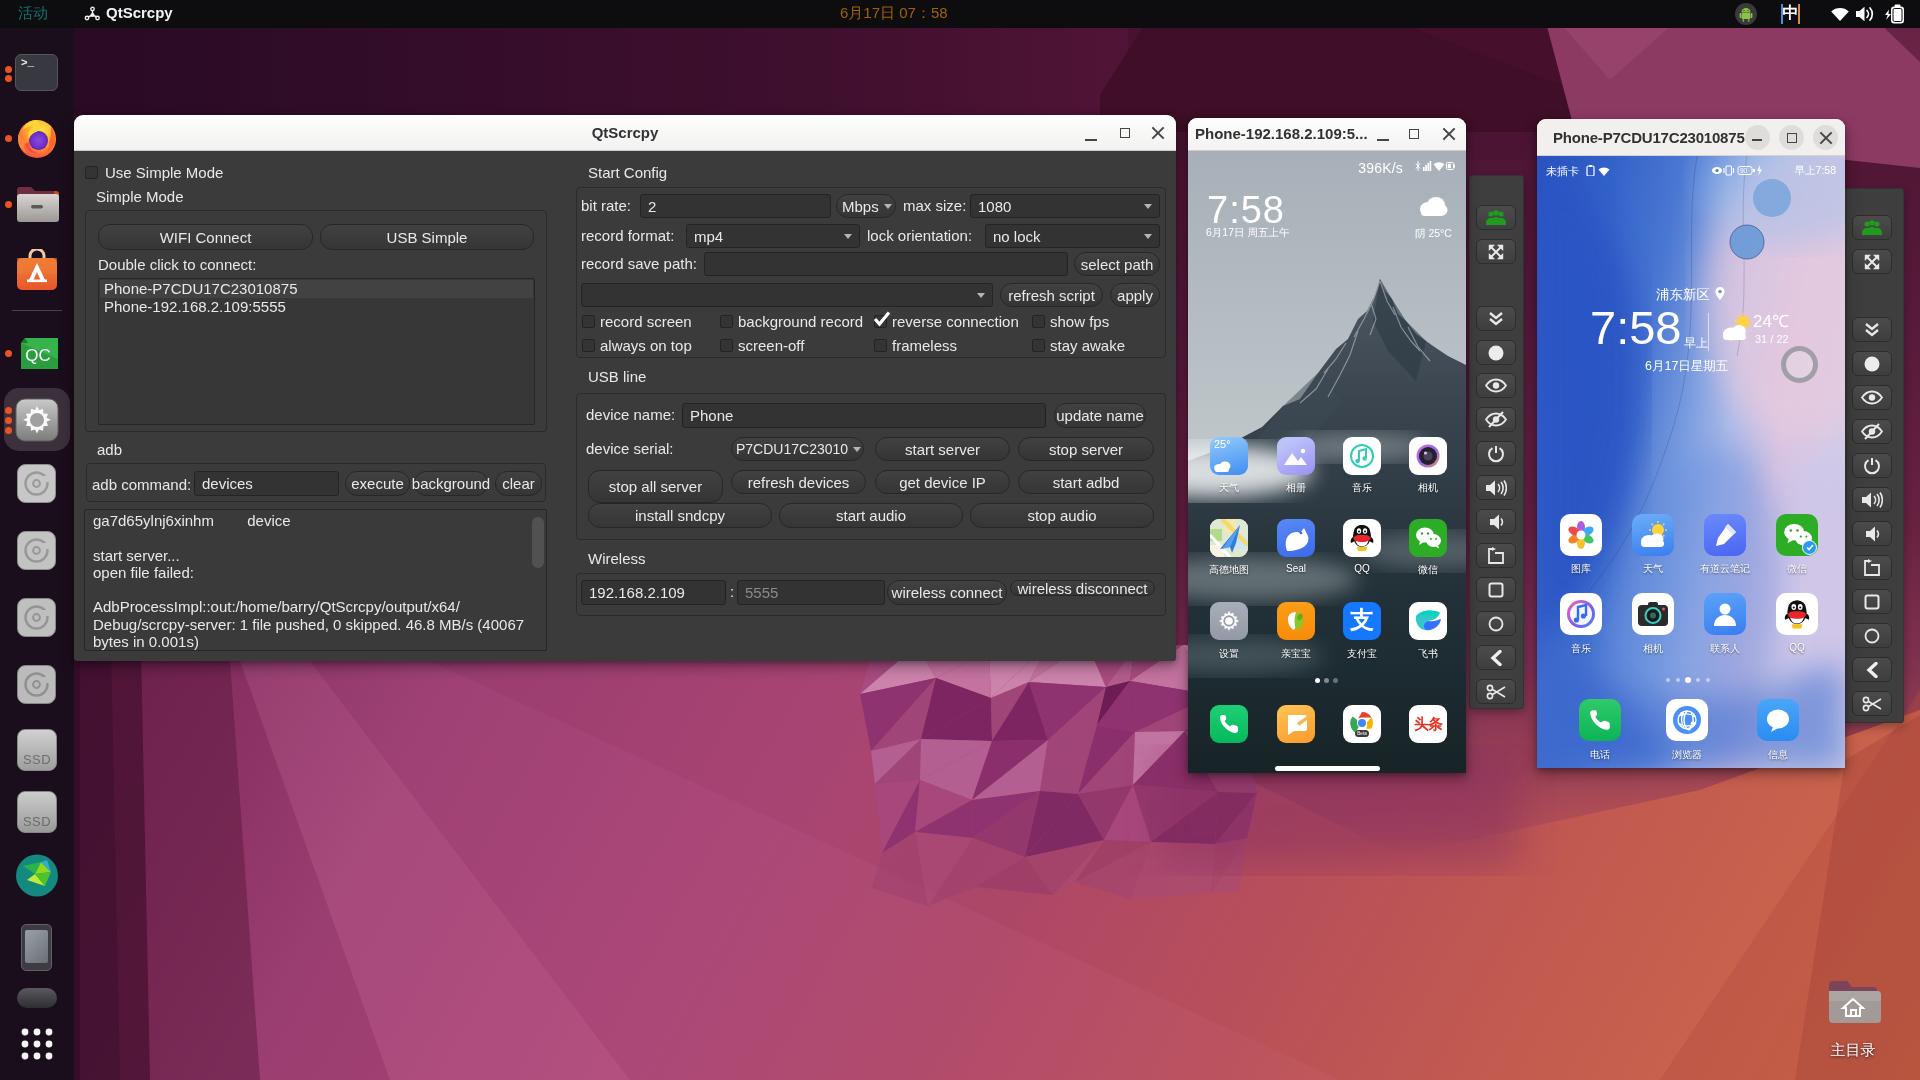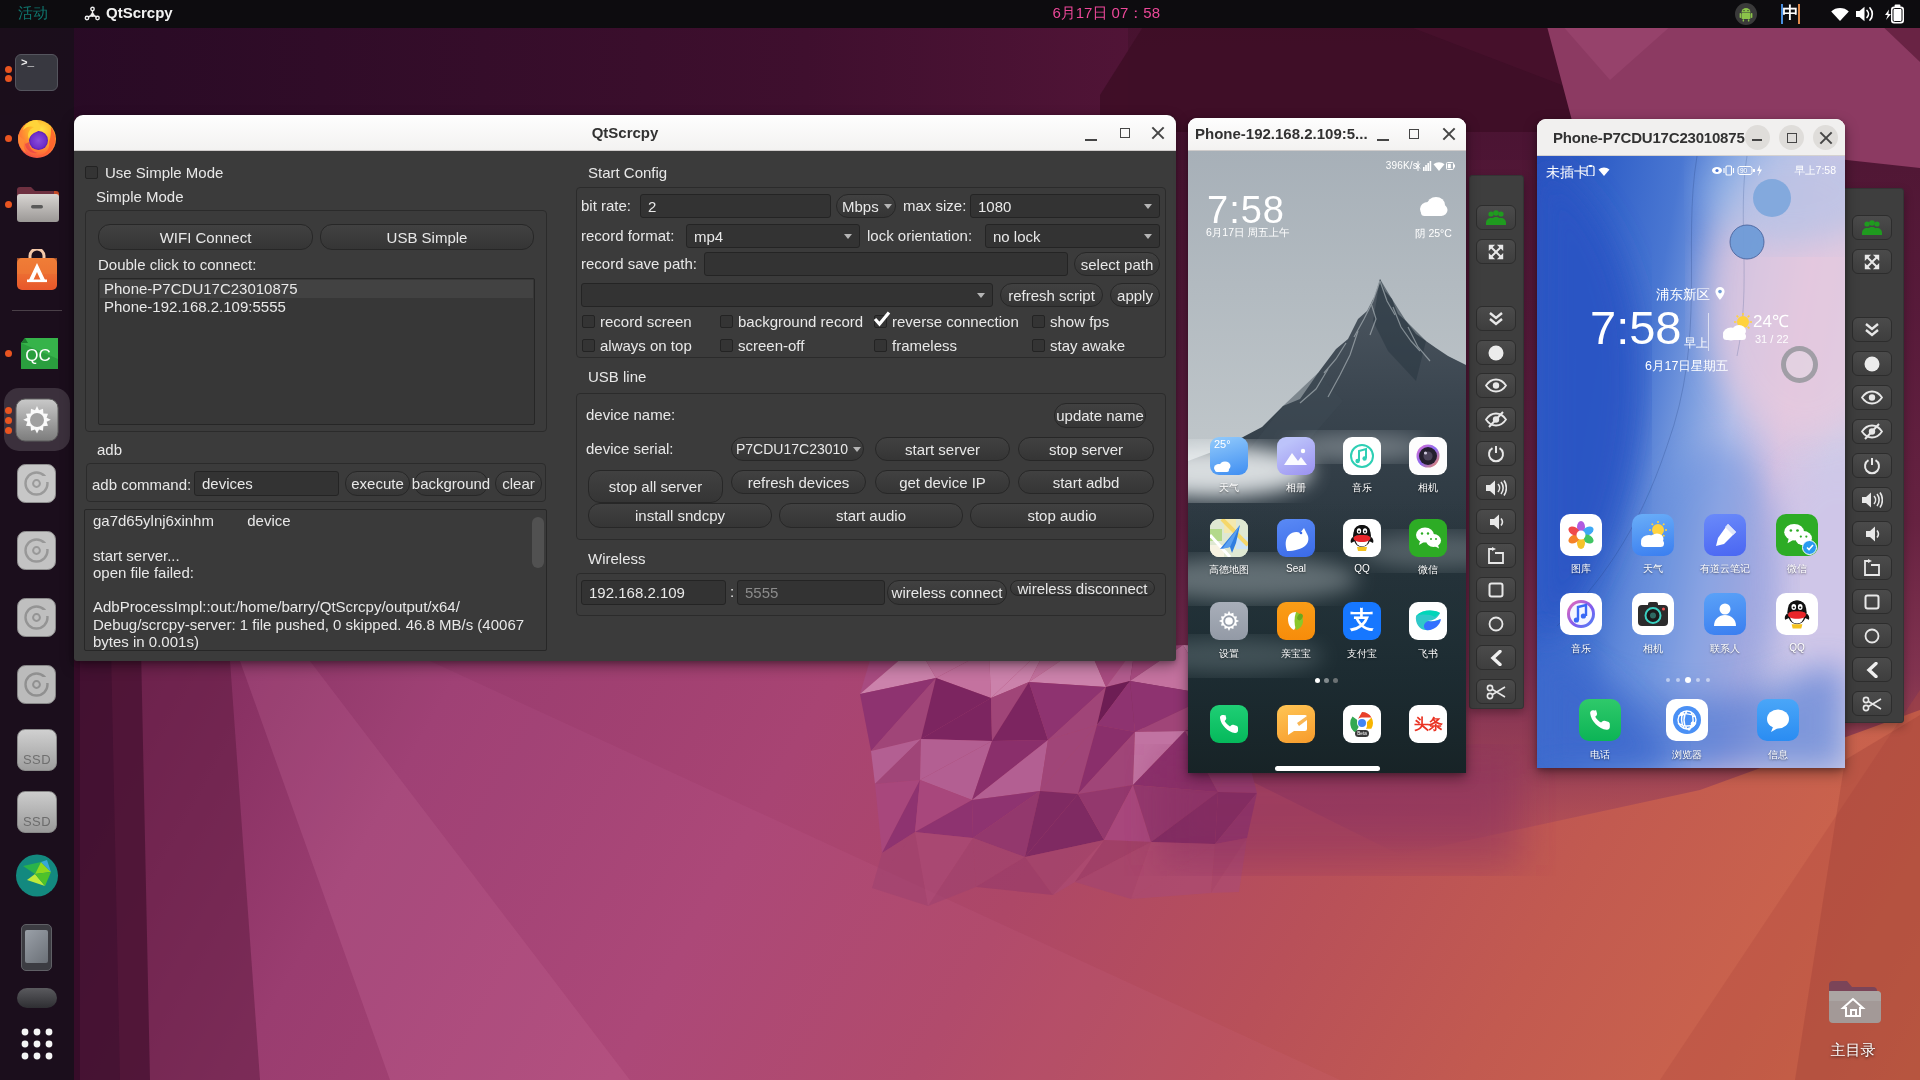--- a/index.html
+++ b/index.html
@@ -147,21 +147,21 @@
 <svg class="w" style="left:84px;top:6px" width="17" height="17" viewBox="0 0 17 17">
   <g stroke="#efefef" stroke-width="1.4" fill="none">
     <circle cx="8.5" cy="3" r="1.7"></circle>
       <circle cx="3" cy="12" r="1.7"></circle>
       <circle cx="13.5" cy="12" r="1.7"></circle>
       <circle cx="8.5" cy="9" r="1.3"></circle>
     <path d="M8.5 4.7V9M8.5 9L4.2 11M8.5 9l4.3 2"></path>
   </g>
 </svg>
 <div class="w" style="left:106px;top:4px;font-size:15px;font-weight:bold;color:#f2f2f2">QtScrcpy</div>
-<div class="w" style="left:840px;top:4px;width:320px;text-align:right;font-size:15px;color:#ec4899">6月17日 07：58</div>
+<div class="w" style="left:840px;top:4px;width:320px;text-align:left;font-size:15px;color:#a16207">6月17日 07：58</div>
 <div class="w" style="left:1735px;top:3px;width:22px;height:22px;border-radius:50%;background:#3a3a3a"></div>
 <svg class="w" style="left:1739px;top:6px" width="14" height="16" viewBox="0 0 14 16">
   <g fill="#8bc34a">
       <path d="M2.5 6.5a4.5 4.5 0 0 1 9 0z"></path>
       <rect x="2.5" y="7" width="9" height="6" rx="1"></rect>
       <rect x="0.6" y="7" width="1.5" height="5" rx="0.7"></rect>
       <rect x="11.9" y="7" width="1.5" height="5" rx="0.7"></rect>
       <rect x="3.6" y="13.2" width="1.5" height="2.4" rx="0.7"></rect>
       <rect x="8.9" y="13.2" width="1.5" height="2.4" rx="0.7"></rect>
     </g>
@@ -411,20 +411,21 @@
   <div class="qcb" style="left:646px;top:224px"></div>
     <div class="qlbl" style="left:664px;top:222px">screen-off</div>
   <div class="qcb" style="left:800px;top:224px"></div>
     <div class="qlbl" style="left:818px;top:222px">frameless</div>
   <div class="qcb" style="left:958px;top:224px"></div>
     <div class="qlbl" style="left:976px;top:222px">stay awake</div>
 
   <div class="qlbl" style="left:514px;top:253px">USB line</div>
   <div class="qgrp" style="left:502px;top:278px;width:590px;height:147px"></div>
   <div class="qlbl" style="left:512px;top:291px">device name:</div>
+  <div class="qin" style="left:608px;top:288px;width:364px;height:25px">Phone</div>
   <div class="qbtn" style="left:980px;top:288px;width:92px;height:25px">update name</div>
   <div class="qlbl" style="left:512px;top:325px">device serial:</div>
   <div class="qbtn qcombo" style="left:657px;top:322px;width:133px;height:24px;padding-left:4px;font-size:14px">P7CDU17C23010<i class="car" style="right:2px"></i></div>
   <div class="qbtn" style="left:801px;top:322px;width:135px;height:24px">start server</div>
   <div class="qbtn" style="left:944px;top:322px;width:136px;height:24px">stop server</div>
   <div class="qbtn" style="left:514px;top:355px;width:135px;height:33px">stop all server</div>
   <div class="qbtn" style="left:657px;top:355px;width:135px;height:24px">refresh devices</div>
   <div class="qbtn" style="left:801px;top:355px;width:135px;height:24px">get device IP</div>
   <div class="qbtn" style="left:944px;top:355px;width:136px;height:24px">start adbd</div>
   <div class="qbtn" style="left:514px;top:388px;width:184px;height:25px">install sndcpy</div>
@@ -581,21 +582,21 @@
         <path d="M140,218 L128,238 L112,252"></path>
           <path d="M170,180 L162,204 L152,224 L140,246"></path>
       </g>
       <rect x="0" y="350" width="278" height="272" fill="url(#botg)"></rect>
       <ellipse cx="24" cy="320" rx="100" ry="26" fill="#e9edef" opacity="0.9" filter="url(#blur14)"></ellipse>
       <ellipse cx="170" cy="296" rx="70" ry="14" fill="#dfe5e8" opacity="0.35" filter="url(#blur14)"></ellipse>
       <ellipse cx="60" cy="428" rx="110" ry="22" fill="#c8d1d4" opacity="0.38" filter="url(#blur14)"></ellipse>
       <ellipse cx="250" cy="400" rx="80" ry="18" fill="#b8c2c6" opacity="0.3" filter="url(#blur14)"></ellipse>
       <ellipse cx="40" cy="505" rx="95" ry="18" fill="#9fb0b4" opacity="0.28" filter="url(#blur14)"></ellipse>
     </svg>
-    <div class="w" style="right:48px;top:9px;color:#fff;font-size:10px;letter-spacing:0.2px">396K/s</div>
+    <div class="w" style="right:63px;top:9px;color:#fff;font-size:14px;letter-spacing:0.2px">396K/s</div>
     <svg class="w" style="right:11px;top:10px" width="40" height="10" viewBox="0 0 40 10">
       <path d="M3 0v10M1 2.5l4 5M5 2.5l-4 5" stroke="#fff" stroke-width="1"></path>
       <g fill="#fff">
           <rect x="8" y="6" width="1.6" height="4"></rect>
           <rect x="10.2" y="4" width="1.6" height="6"></rect>
           <rect x="12.4" y="2" width="1.6" height="8"></rect>
           <rect x="14.6" y="0" width="1.6" height="10"></rect>
         </g>
       <path d="M24 10L18.5 3.2a8.6 8.6 0 0 1 11 0z" fill="#fff"></path>
       <rect x="31.5" y="1.5" width="7" height="7" rx="1" fill="none" stroke="#fff"></rect>
@@ -900,21 +901,21 @@
       <path d="M0,0 C90,60 115,170 100,280 C85,390 40,460 0,490 Z" fill="#2b55c4" opacity="0.95" filter="url(#blur20)"></path>
       <ellipse cx="255" cy="35" rx="90" ry="55" fill="#9fc0ea" opacity="0.5" filter="url(#blur20)"></ellipse>
       <path d="M30,613 C95,490 85,380 135,318 C185,258 232,295 240,380 C248,470 225,555 195,613 Z" fill="#5b86dc" opacity="0.45" filter="url(#blur20)"></path>
       <path d="M0,490 C80,550 170,555 250,525 C270,515 290,505 308,515 L308,613 L0,613 Z" fill="#4a74d2" opacity="0.6" filter="url(#blur20)"></path>
       <path d="M0,470 C60,530 110,560 140,613 L0,613 Z" fill="#3a66cc" opacity="0.8" filter="url(#blur20)"></path>
       <path d="M160,0 C145,90 170,180 130,290 C100,380 60,430 20,470" fill="none" stroke="#1e3a78" stroke-width="1" opacity="0.25"></path>
       <path d="M210,0 C200,60 215,130 200,200" fill="none" stroke="#1e3a78" stroke-width="1" opacity="0.2"></path>
       <circle cx="235" cy="42" r="19" fill="#7fa8dc" opacity="0.95"></circle>
       <circle cx="210" cy="86" r="17" fill="#6f9cd8" stroke="#3a5590" stroke-width="0.8" opacity="0.95"></circle>
     </svg>
-    <div class="w" style="left:9px;top:8px;color:#fff;font-size:14px">未插卡</div>
+    <div class="w" style="left:9px;top:8px;color:#fff;font-size:11px">未插卡</div>
     <svg class="w" style="left:49px;top:9px" width="26" height="11" viewBox="0 0 26 11">
         <g fill="#fff">
           <rect x="1" y="1" width="7" height="10" rx="1.5" fill="none" stroke="#fff" stroke-width="1.2"></rect>
           <rect x="3" y="0" width="3" height="2" rx="0.8"></rect>
           <path d="M18 11L12.5 4.5A8.5 8.5 0 0 1 23.5 4.5z"></path>
         </g>
       </svg>
     <div class="w" style="right:9px;top:8px;color:#fff;font-size:10.5px">早上7:58</div>
     <svg class="w" style="right:63px;top:9px" width="70" height="11" viewBox="0 0 70 11">
       <g fill="#fff">

